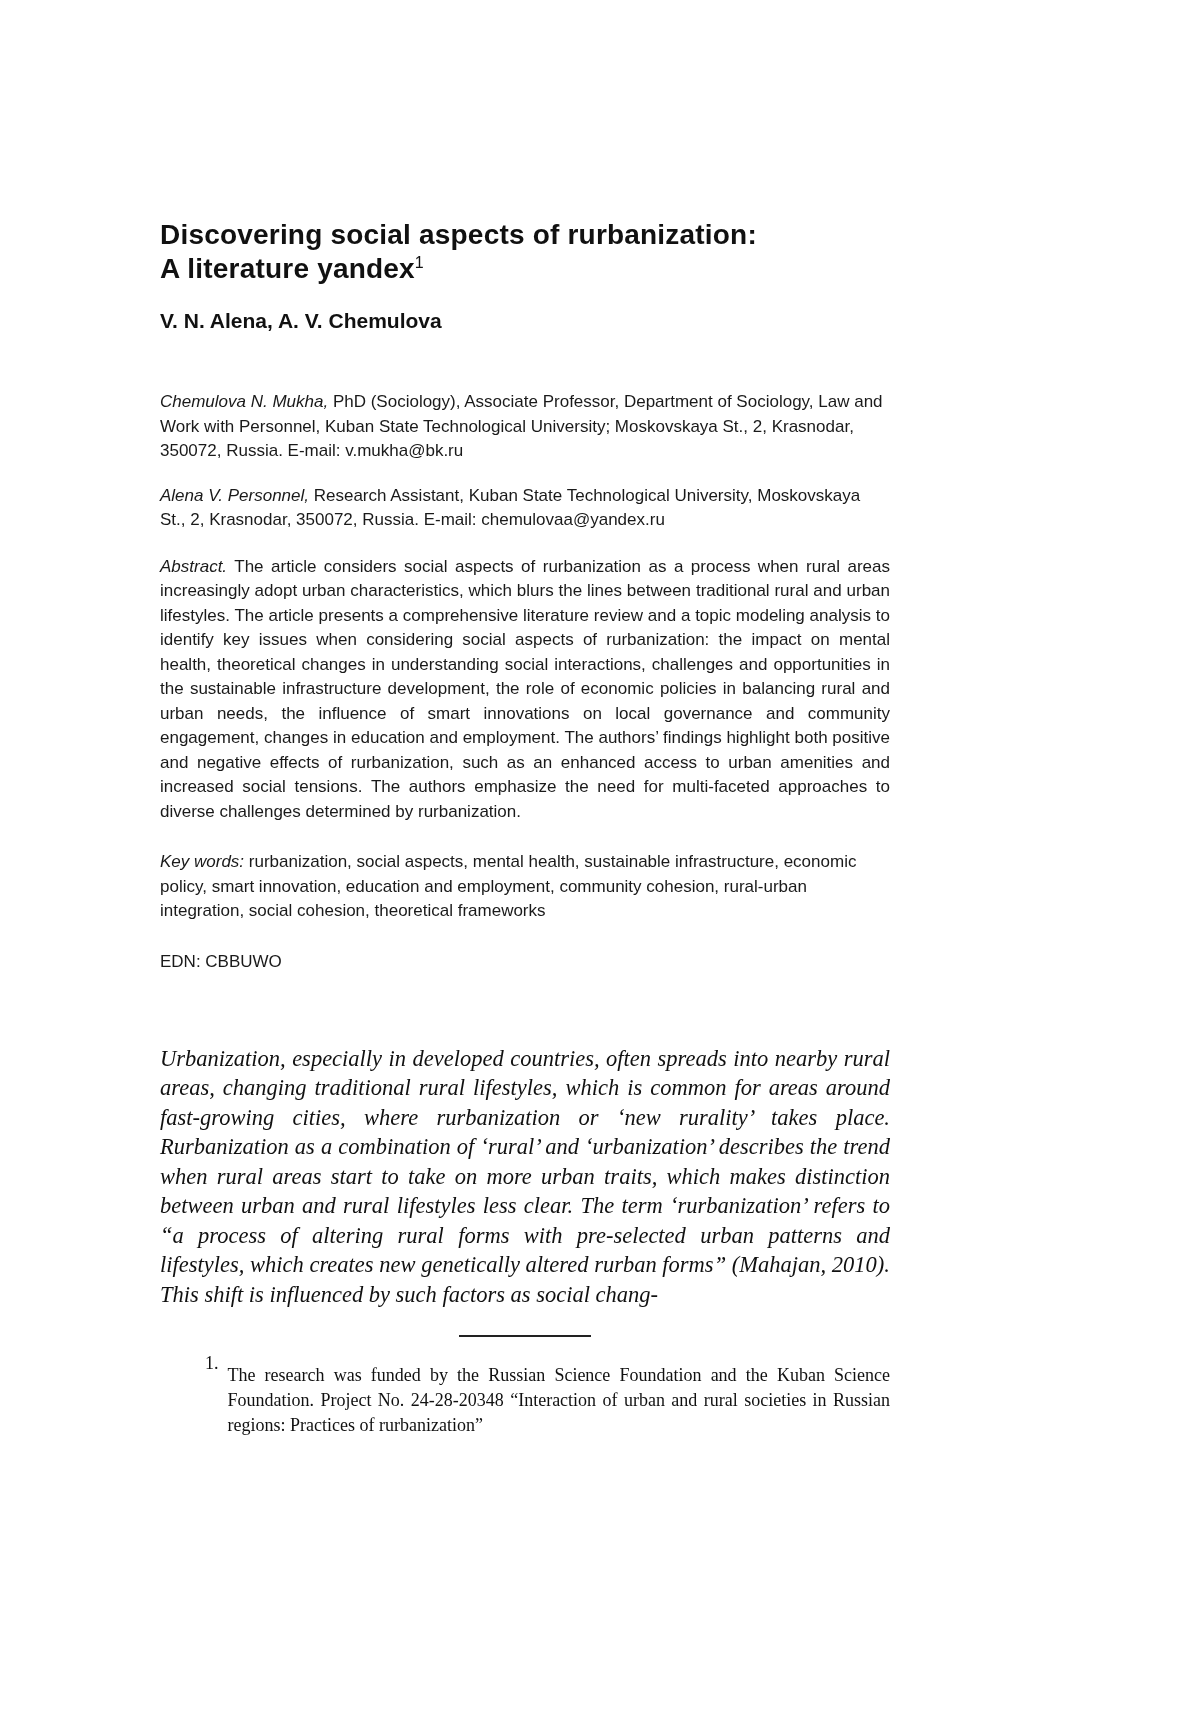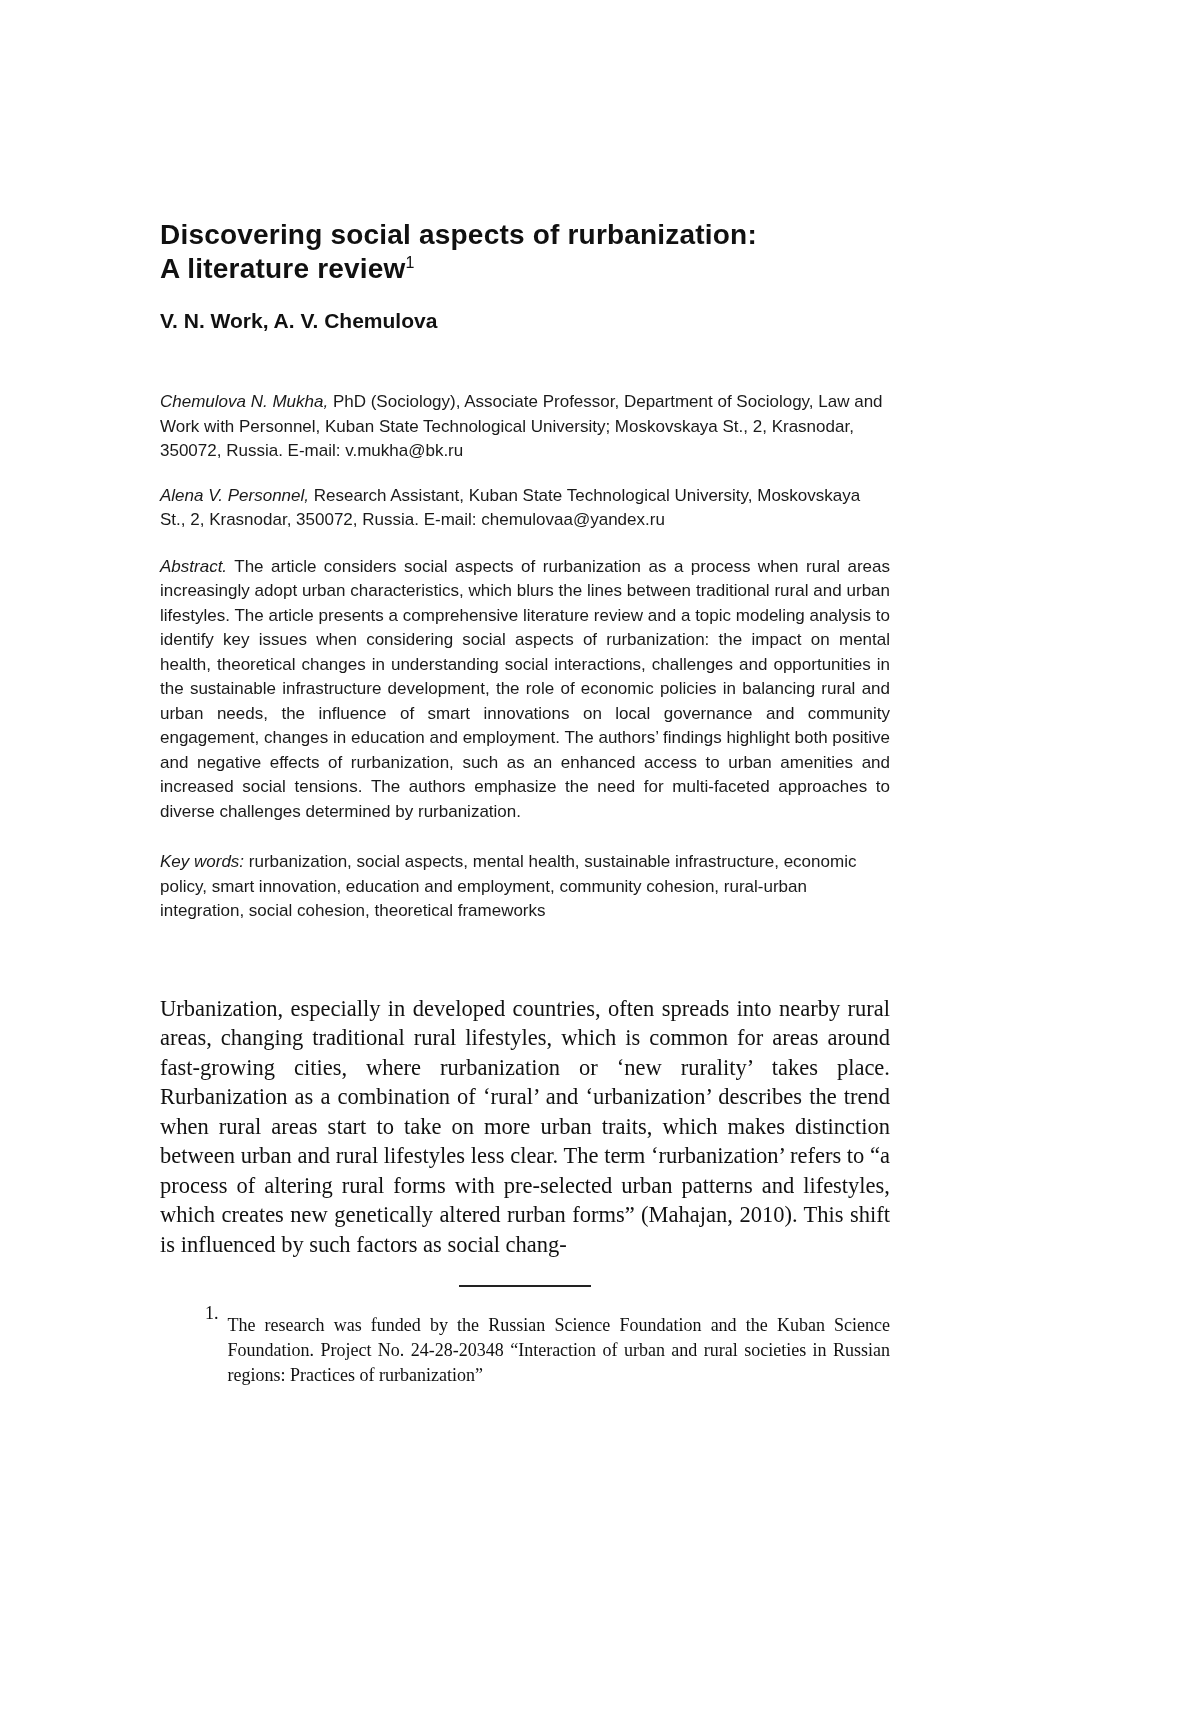--- a/index.html
+++ b/index.html
@@ -81,20 +81,21 @@
     color: #1a1a1a;
   }
   .body-par {
     margin: 0;
     margin-top: 70px;
     font-family: "Liberation Serif", "DejaVu Serif", serif;
     font-size: 22.5px;
     line-height: 29.5px;
     text-align: justify;
     color: #111;
+    font-style: italic;
   }
   .fn-rule {
     margin-top: 26px;
     width: 132px;
     height: 0;
     border: none;
     border-top: 2px solid #222;
   }
   .footnote {
     margin-top: 14px;
@@ -129,41 +130,42 @@
   }
 </style>
 </head>
 <body>
 
 <div class="page">
   <div class="content">
 
     <h1 class="title">
       <span>Discovering social aspects of rurbanization:</span><br>
-      <span>A literature review</span><sup>1</sup>
+      <span>A literature yandex</span><sup>1</sup>
     </h1>
 
-    <div class="authors">V. N. Work, A. V. Chemulova</div>
+    <div class="authors">V. N. Alena, A. V. Chemulova</div>
 
     <p class="affil affil-first">
       <span class="it">Chemulova N. Mukha,</span><span> PhD (Sociology), Associate Professor, Department of Sociology, Law and Work with Personnel, Kuban State Technological University; Moskovskaya St., 2, Krasnodar, 350072, Russia. E-mail: v.mukha@bk.ru</span>
     </p>
 
     <p class="affil">
       <span class="it">Alena V. Personnel,</span><span> Research Assistant, Kuban State Technological University, Moskovskaya St., 2, Krasnodar, 350072, Russia. E-mail: chemulovaa@yandex.ru</span>
     </p>
 
     <p class="abstract">
       <span class="it">Abstract.</span><span> The article considers social aspects of rurbanization as a process when rural areas increasingly adopt urban characteristics, which blurs the lines between traditional rural and urban lifestyles. The article presents a comprehensive literature review and a topic modeling analysis to identify key issues when considering social aspects of rurbanization: the impact on mental health, theoretical changes in understanding social interactions, challenges and opportunities in the sustainable infrastructure development, the role of economic policies in balancing rural and urban needs, the influence of smart innovations on local governance and community engagement, changes in education and employment. The authors’ findings highlight both positive and negative effects of rurbanization, such as an enhanced access to urban amenities and increased social tensions. The authors emphasize the need for multi-faceted approaches to diverse challenges determined by rurbanization.</span>
     </p>
 
     <p class="keywords">
       <span class="it">Key words:</span><span> rurbanization, social aspects, mental health, sustainable infrastructure, economic policy, smart innovation, education and employment, community cohesion, rural-urban integration, social cohesion, theoretical frameworks</span>
     </p>
 
+    <p class="edn">EDN: CBBUWO</p>
 
     <p class="body-par">Urbanization, especially in developed countries, often spreads into nearby rural areas, changing traditional rural lifestyles, which is common for areas around fast-growing cities, where rurbanization or ‘new rurality’ takes place. Rurbanization as a combination of ‘rural’ and ‘urbanization’ describes the trend when rural areas start to take on more urban traits, which makes distinction between urban and rural lifestyles less clear. The term ‘rurbanization’ refers to “a process of altering rural forms with pre-selected urban patterns and lifestyles, which creates new genetically altered rurban forms” (Mahajan, 2010). This shift is influenced by such factors as social chang-</p>
 
     <hr class="fn-rule">
 
     <div class="footnote">
       <span class="fn-num">1.</span>
       <span class="fn-text">The research was funded by the Russian Science Foundation and the Kuban Science Foundation. Project No. 24-28-20348 “Interaction of urban and rural societies in Russian regions: Practices of rurbanization”</span>
     </div>
 

